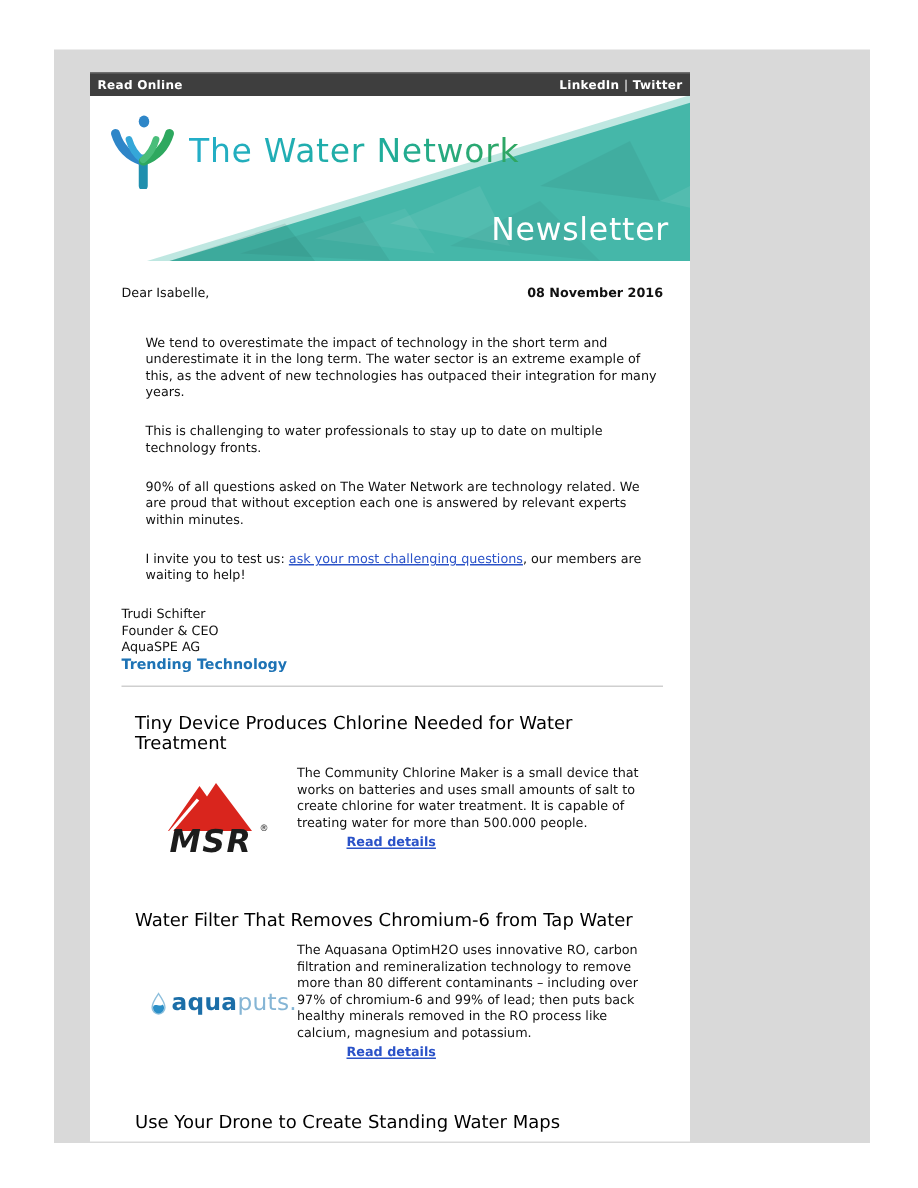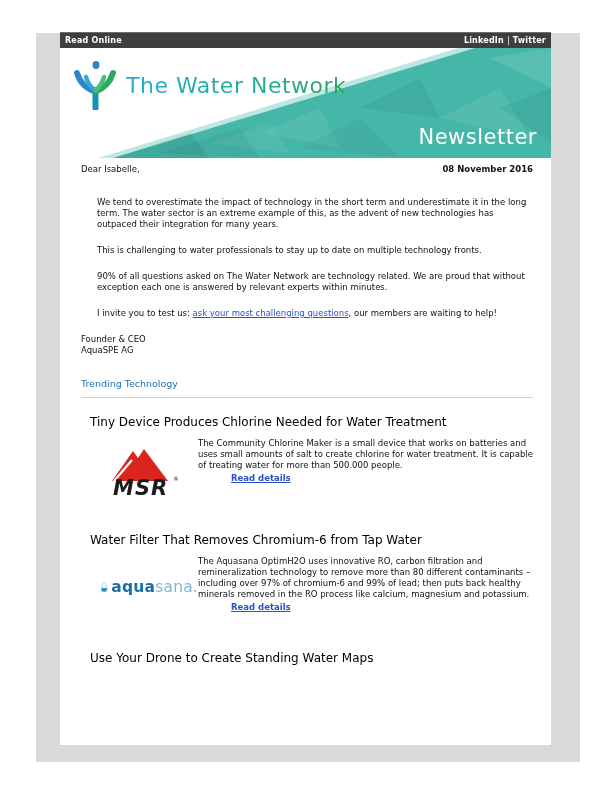--- a/index.html
+++ b/index.html
@@ -3,21 +3,21 @@
 <meta charset="utf-8">
 <style>
   html,body{margin:0;padding:0;}
   body{
     width:612px;height:792px;position:relative;overflow:hidden;
     background:#ffffff;
     font-family:"DejaVu Sans","Liberation Sans",sans-serif;
     -webkit-font-smoothing:antialiased;
   }
   .backdrop{position:absolute;left:36px;top:33px;width:544px;height:729px;background:#d9d9d9;}
-  .email-page{position:absolute;left:60px;top:32px;width:491px;height:713px;background:#ffffff;overflow:hidden;}
+  .email-page{position:absolute;left:60px;top:48px;width:400px;height:713px;background:#ffffff;overflow:hidden;}
 
   
   .topbar{height:16px;background:#3e3e3e;border-top:1px solid #6e6e6e;box-sizing:border-box;
     color:#fff;font-size:8px;font-weight:bold;display:flex;justify-content:space-between;align-items:center;
     padding:0 5px;letter-spacing:.2px;}
   .topbar a{color:#fff;text-decoration:none;cursor:pointer;}
   .topbar .sep{margin:0 3px;font-weight:normal;}
 
   
   .header{position:relative;height:110px;background:#fff;overflow:hidden;}
@@ -27,27 +27,27 @@
     font-size:22px;letter-spacing:.5px;
     background:linear-gradient(90deg,#23aec9 0%,#1fada0 55%,#2fa65f 100%);
     -webkit-background-clip:text;background-clip:text;color:transparent;
     white-space:nowrap;
     text-align:right;
   }
   .newsletter{position:absolute;right:14px;bottom:9px;color:#fff;font-size:21px;letter-spacing:.5px;}
 
   
   .content{padding:0 18px 0 21px;font-size:8.5px;line-height:11px;color:#111;}
-  .greeting-row{display:flex;justify-content:space-between;margin-top:6px;gap:36px;}
+  .greeting-row{display:flex;justify-content:space-between;margin-top:17px;gap:36px;}
   .date{font-weight:bold;text-align:right;}
   .para{margin:15px 0 0 16px;}
   .para.first{margin-top:22px;}
   a.inline-link{color:#2a52c8;text-decoration:underline;cursor:pointer;}
   .sig{margin-top:15px;}
-  .section-title{margin-top:22px;color:#1e73b5;font-weight:normal;font-size:9.5px;}
+  .section-title{color:#1e73b5;font-weight:bold;font-size:9.5px;}
   .rule{border:none;border-top:1px solid #cfcfcf;margin:8px 0 0 0;}
 
   .article{margin-top:18px;}
   .article-title{font-size:12px;color:#000;padding-left:9px;line-height:13px;}
   .article-row{display:flex;margin-top:9px;margin-bottom:34px;min-height:62px;}
   .article-logo{width:117px;flex:none;padding-left:19px;box-sizing:border-box;display:flex;align-items:center;cursor:pointer;}
   .article-text{flex:1;}
   .read-details{display:inline-block;margin-top:2px;color:#2a52c8;font-weight:bold;text-decoration:underline;cursor:pointer;padding-left:33px;}
 
   
@@ -106,20 +106,21 @@
     </div>
 
     <p class="para first">We tend to overestimate the impact of technology in the short term and underestimate it in the long term. The water sector is an extreme example of this, as the advent of new technologies has outpaced their integration for many years.</p>
     <p class="para">This is challenging to water professionals to stay up to date on multiple technology fronts.</p>
     <p class="para">90% of all questions asked on The Water Network are technology related. We are proud that without exception each one is answered by relevant experts within minutes.</p>
 
     <p class="para"><span>I invite you to test us: </span><a class="inline-link">ask your most challenging questions</a><span>, our members are waiting to help!</span></p>
 
 
     <div class="sig">
+      <div>Trudi Schifter</div>
       <div>Founder &amp; CEO</div>
       <div>AquaSPE AG</div>
     </div>
 
     <div class="section-title">Trending Technology</div>
     <hr class="rule">
 
     <div class="article">
       <div class="article-title">Tiny Device Produces Chlorine Needed for Water Treatment</div>
       <div class="article-row">
@@ -141,21 +142,21 @@
     </div>
 
     <div class="article">
       <div class="article-title">Water Filter That Removes Chromium-6 from Tap Water</div>
       <div class="article-row">
         <div class="article-logo">
           <svg width="22" height="30" viewBox="0 0 24 32" style="margin-right:3px;">
             <path d="M12,2 C12,2 3,15 3,21.5 a9,9.2 0 0 0 18,0 C21,15 12,2 12,2 Z" fill="#ffffff" stroke="#8fc0dd" stroke-width="2"></path>
             <path d="M4.2,22 a7.8,8 0 0 0 15.6,0 C19.8,20 18,17.5 18,17.5 C14,21.5 8,15.5 4.8,19.5 Z" fill="#2b8fc7"></path>
           </svg>
-          <span class="aq-text"><span class="aq-bold">aqua</span><span class="aq-light">sana.</span></span>
+          <span class="aq-text"><span class="aq-bold">aqua</span><span class="aq-light">puts.</span></span>
         </div>
         <div class="article-text">
           <span>The Aquasana OptimH2O uses innovative RO, carbon filtration and remineralization technology to remove more than 80 different contaminants – including over 97% of chromium-6 and 99% of lead; then puts back healthy minerals removed in the RO process like calcium, magnesium and potassium.</span><br>
           <a class="read-details">Read details</a>
         </div>
       </div>
     </div>
 
     <div class="article">
       <div class="article-title">Use Your Drone to Create Standing Water Maps</div>

